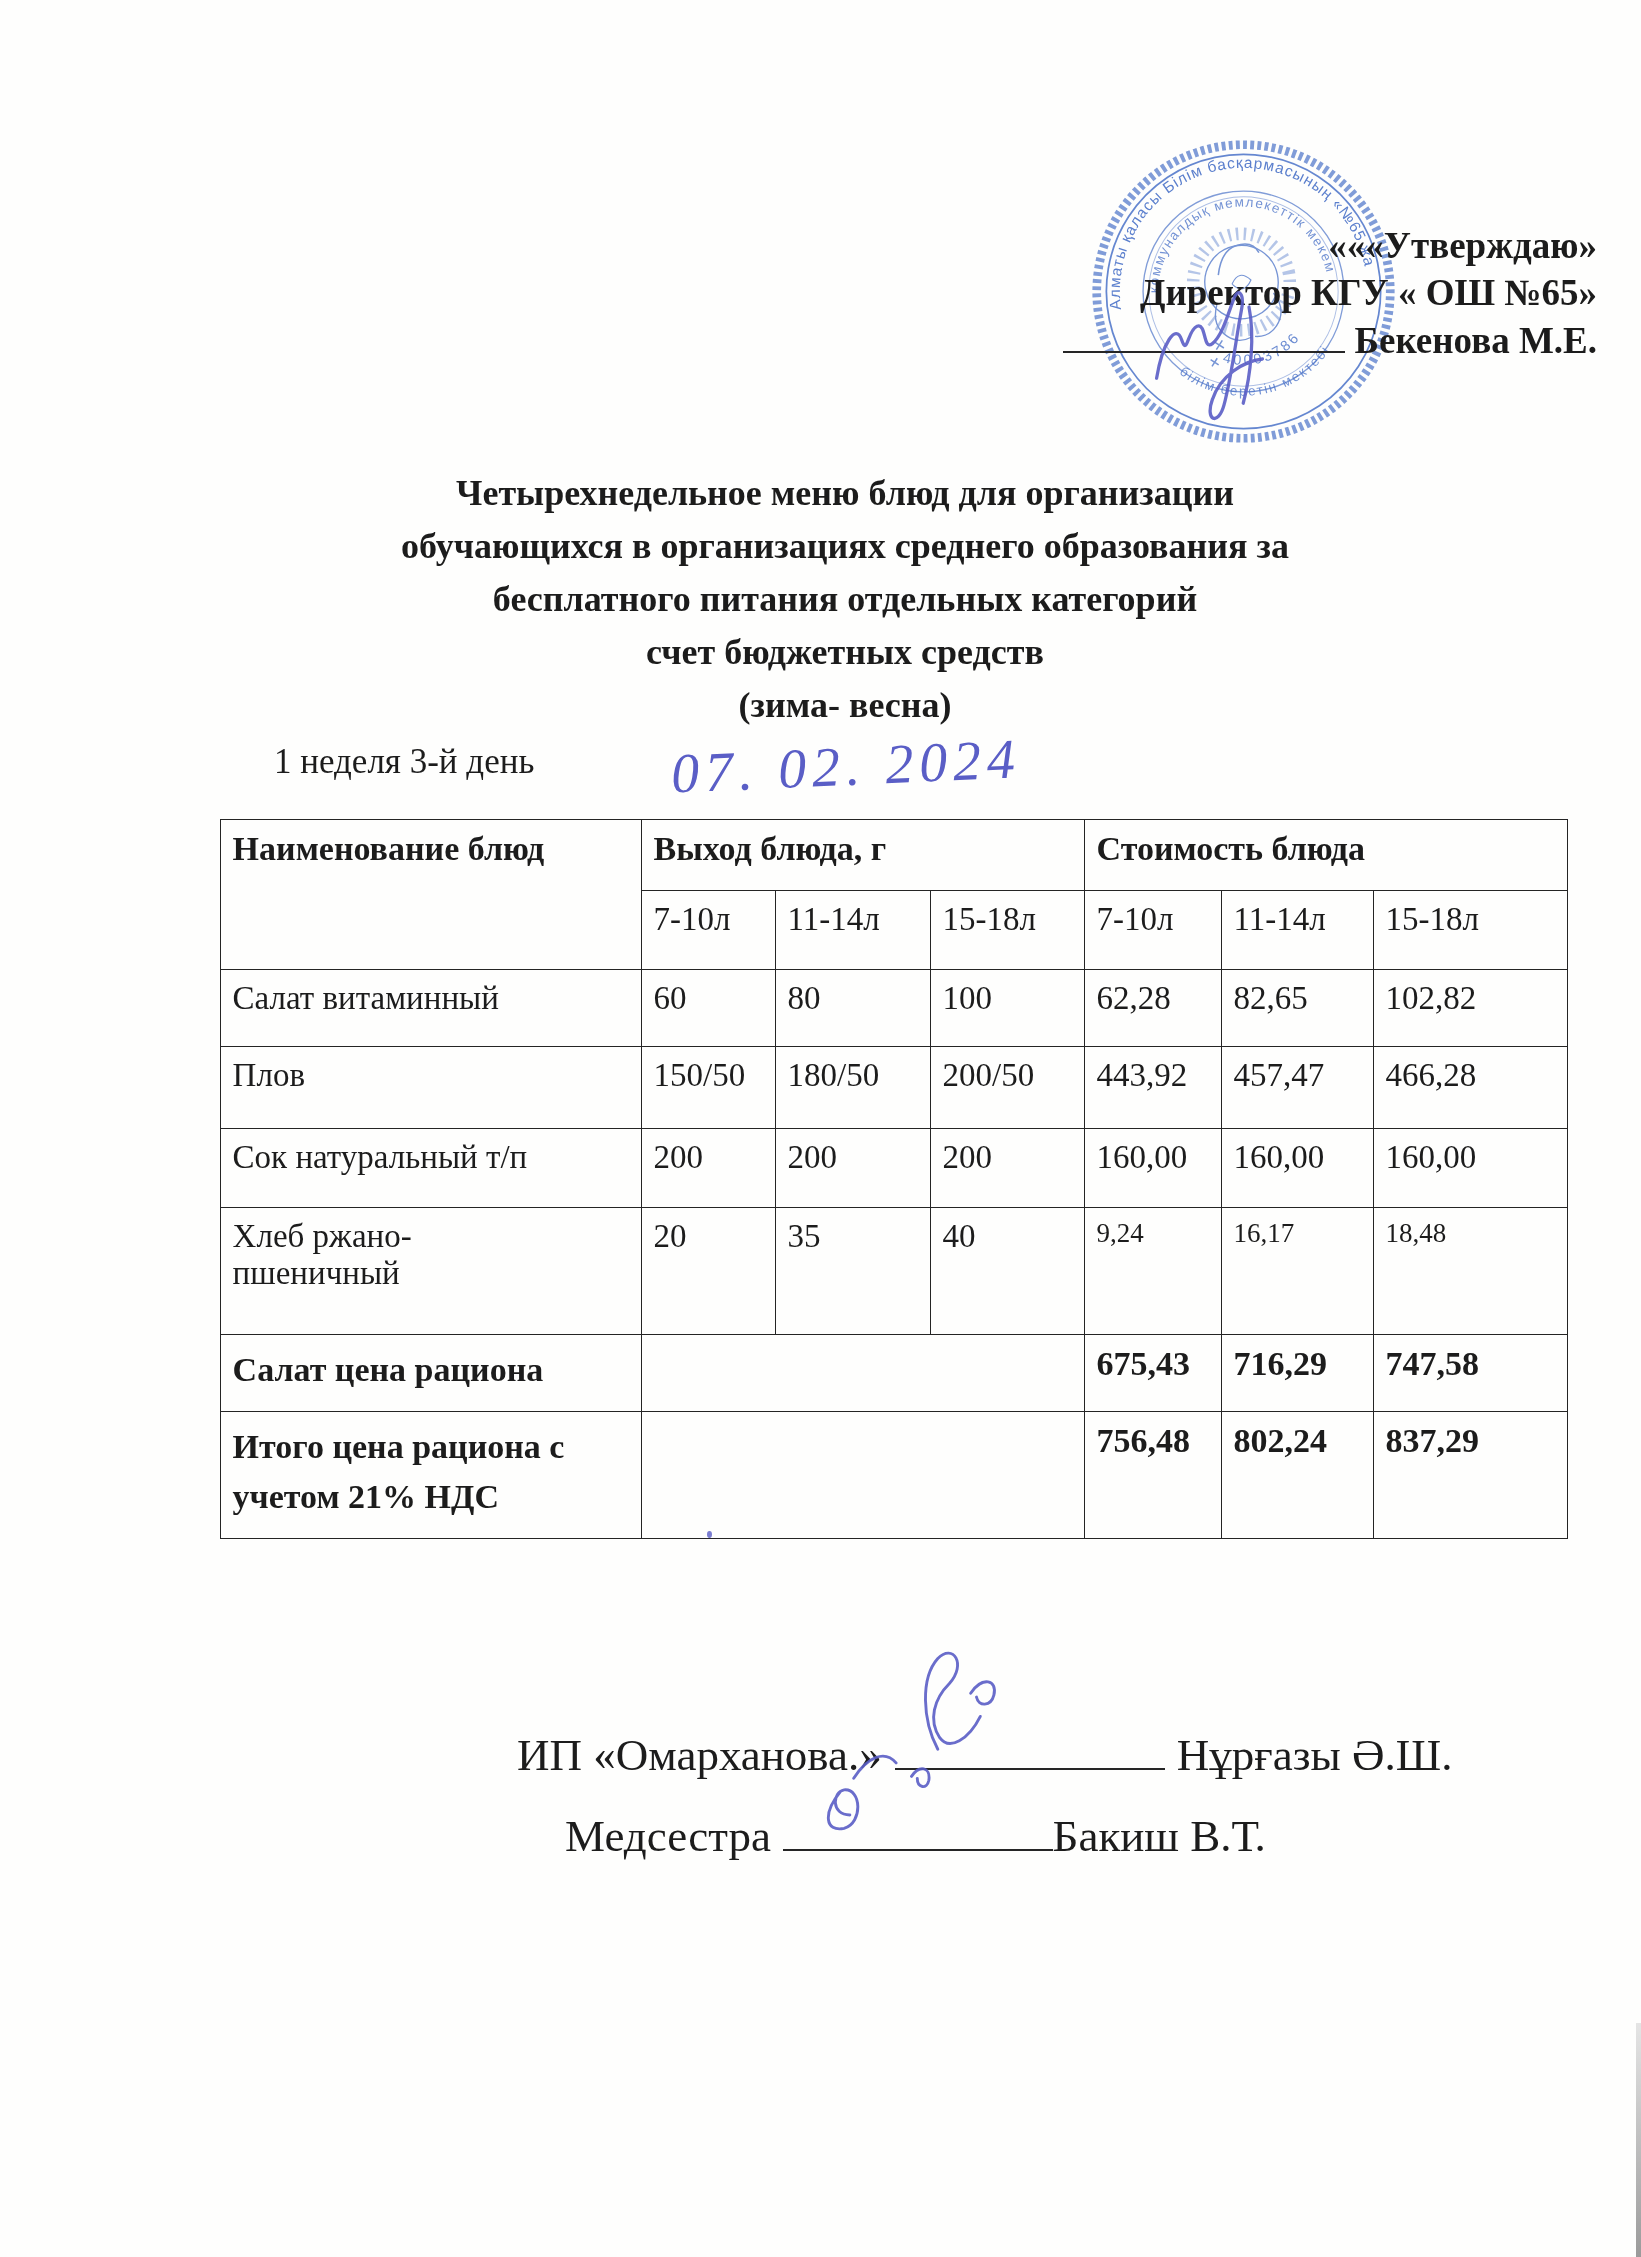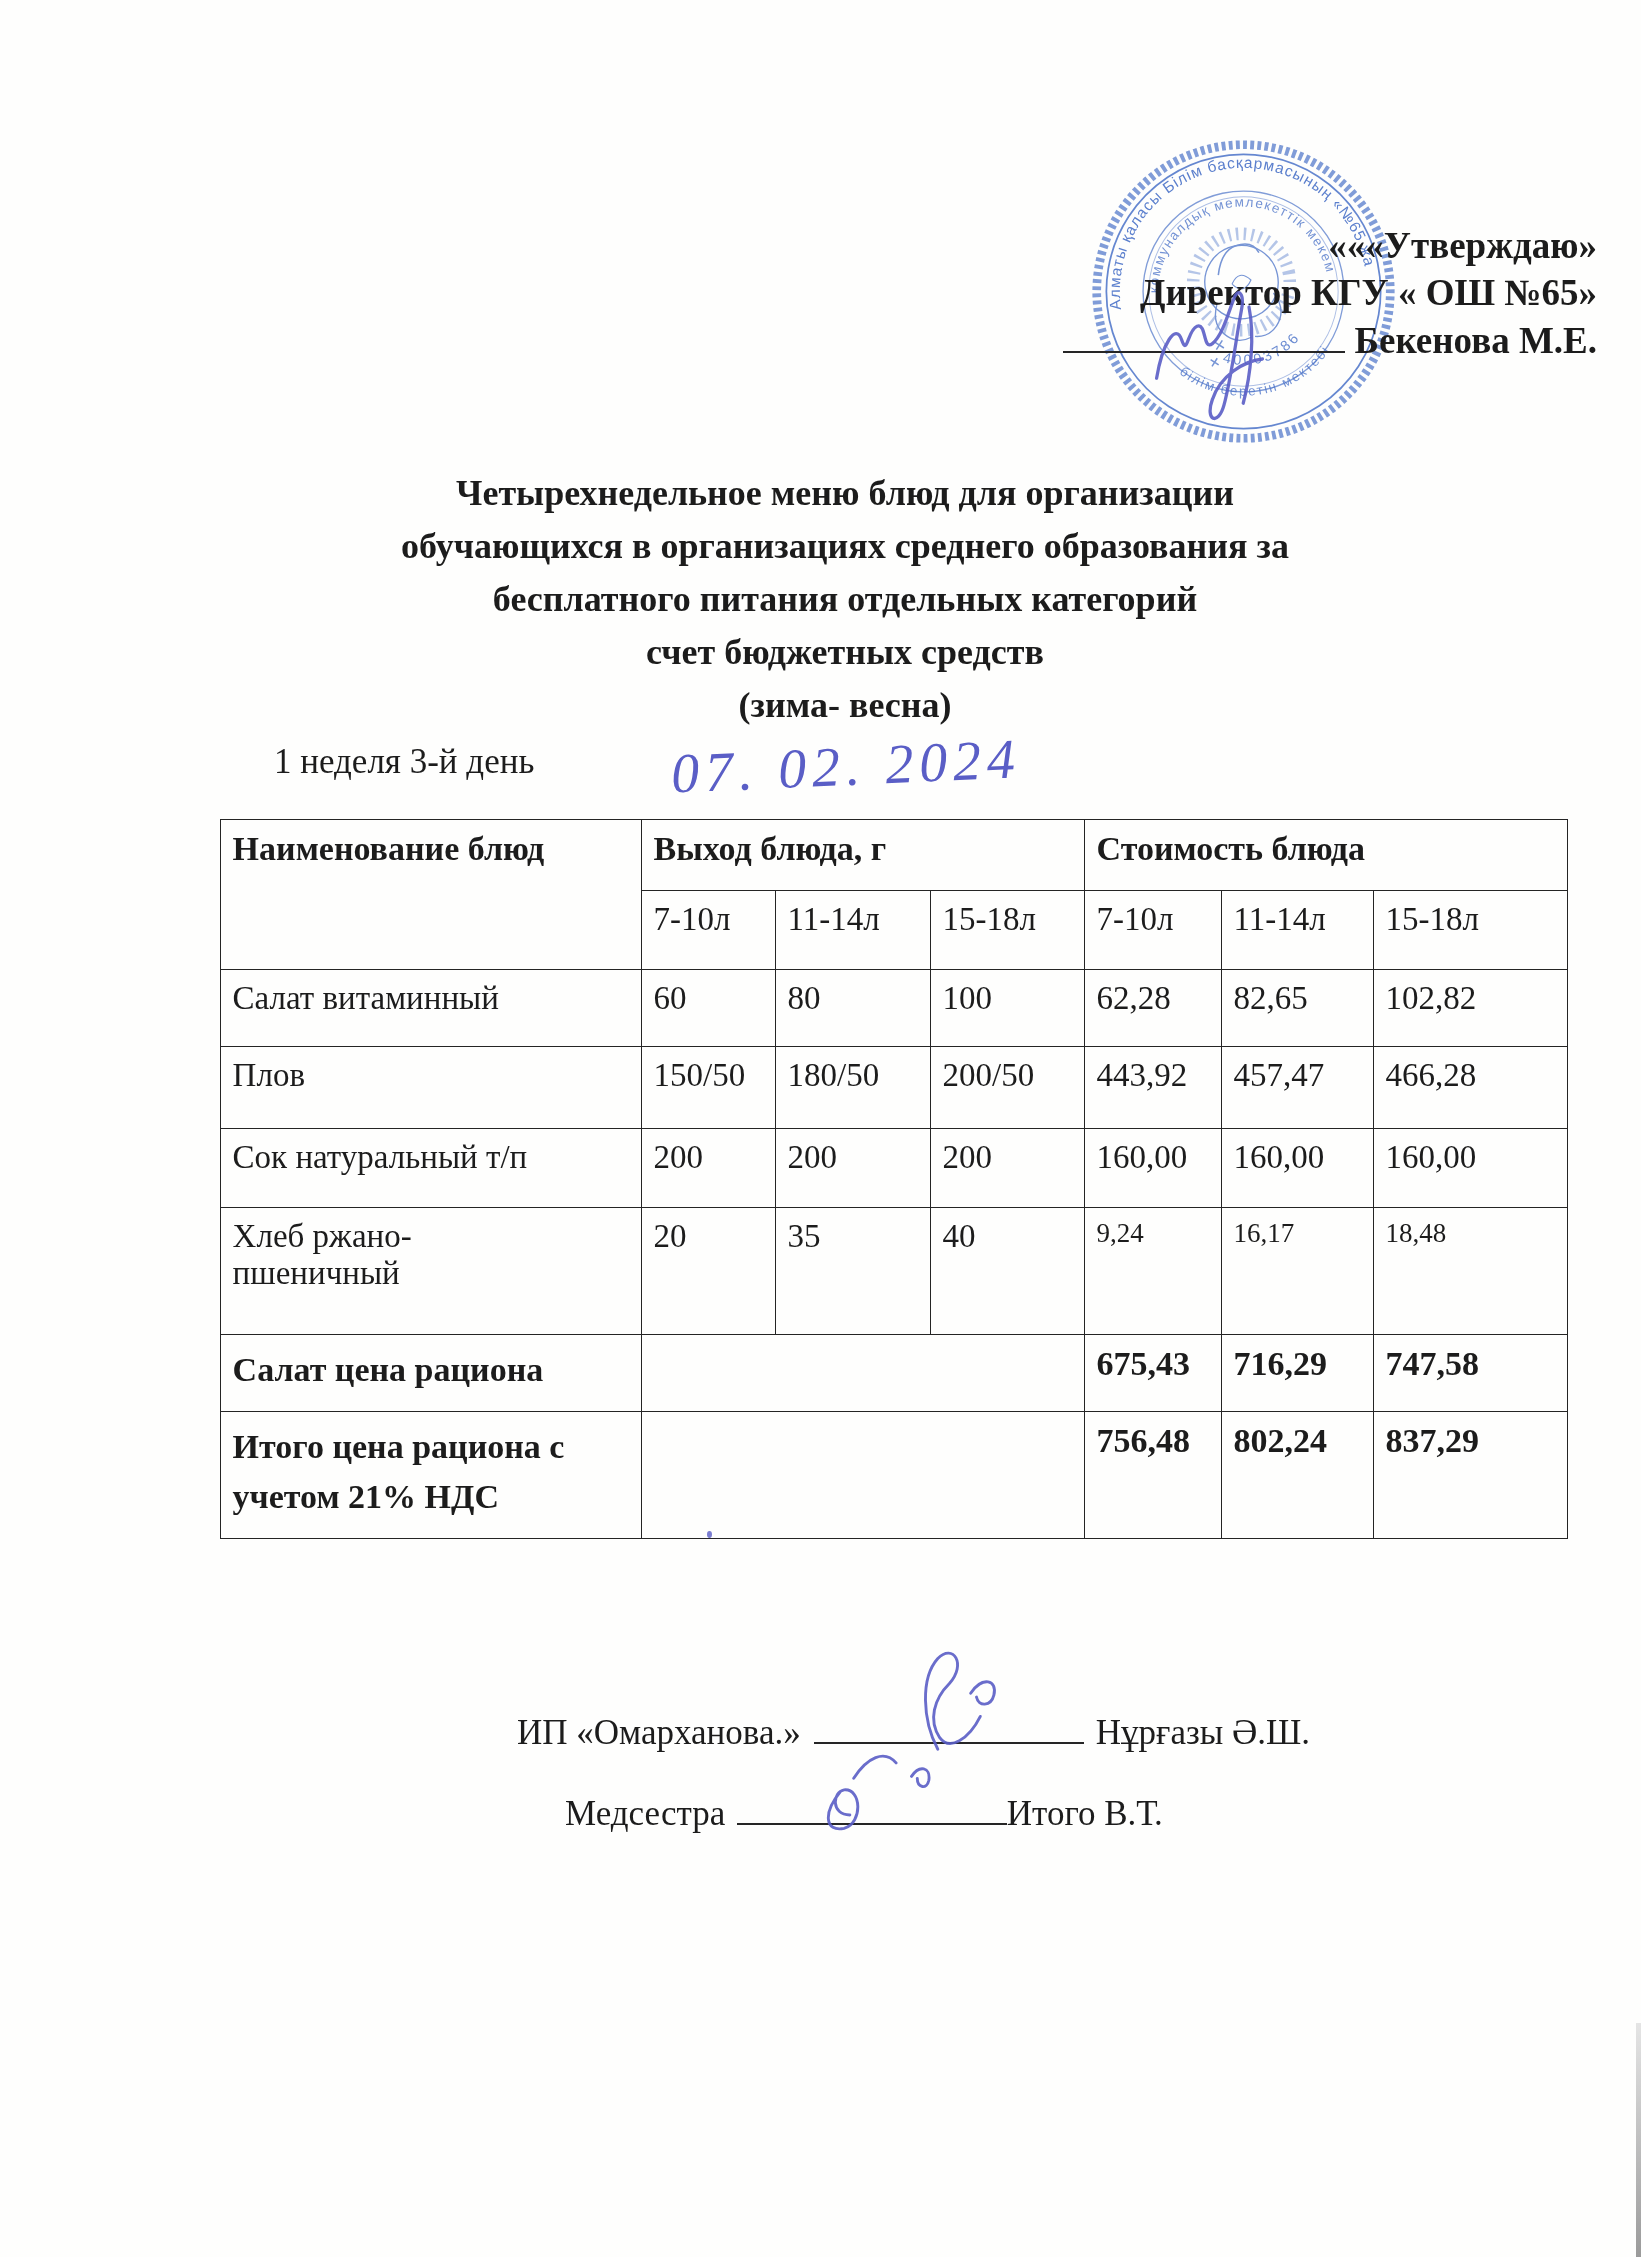--- a/index.html
+++ b/index.html
@@ -48,21 +48,21 @@
   tr.h1 { height:71px;padding-left:20px; } tr.h2 { height:79px; }
   tr.r0 { height:77px; } tr.r1 { height:82px; } tr.r2 { height:79px;padding-left:40px; }
   tr.r3 { height:127px; } tr.t0 { height:77px; } tr.t1 { height:127px; }
   td.name-h { vertical-align:bottom; padding-bottom:19.3px; font-weight:bold; font-size:34px; }
   td.grp { font-weight:bold; font-size:34px; padding-top:7.7px; }
   td.c-name, td.t-name { white-space:pre-line; }
   td.t-name { font-weight:bold; font-size:34px; line-height:50px; }
   td.t-val { font-weight:bold; font-size:34px; }
   td.small { font-size:27px; padding-top:13.5px; }
   
-  .sig-row { position:absolute; font-size:35px; white-space:nowrap; }
+  .sig-row { position:absolute; font-size:45px; white-space:nowrap;margin-top:24px; }
   .sig1 { left:517px; top:1705px; }
   .sig2 { left:565px; top:1786px; }
   .sline {
     display:inline-block; width:270px; height:37px;
     border-bottom:2.9px solid var(--line-color,#262626);
   }
   .sig1 .sline { margin:0 11.6px 0 13.5px; }
   .sig2 .sline { margin:0 0 0 11.6px; }
   .hand-sig { position:absolute; }
   .ink-speck { position:absolute; left:707px; top:1531px; width:4.8px; height:6.8px;
@@ -229,21 +229,21 @@
     <span>ИП «Омарханова.»</span><span class="sline"></span><span>Нұрғазы Ә.Ш.</span>
   </div>
   <svg class="hand-sig" style="left:874px; top:1639px;" width="145" height="121" viewBox="0 0 150 125">
     <g fill="none" style="stroke:var(--ink-blue,#5a5ec6)" stroke-width="3" stroke-linecap="round" stroke-linejoin="round" opacity="0.9">
       <path d="M 66,114 C 50,84 48,40 66,20 C 82,4 96,26 78,46 C 62,62 56,84 68,102 C 78,116 98,104 110,80"></path>
       <path d="M 100,56 C 112,38 128,42 124,58 C 121,70 108,70 106,60"></path>
     </g>
   </svg>
 
   <div class="sig-row sig2">
-    <span>Медсестра</span><span class="sline"></span><span>Итого В.Т.</span>
+    <span>Медсестра</span><span class="sline"></span><span>Бакиш В.Т.</span>
   </div>
   <svg class="hand-sig" style="left:794px; top:1734px;" width="183" height="106" viewBox="0 0 190 110">
     <g fill="none" style="stroke:var(--ink-blue,#5a5ec6)" stroke-width="3" stroke-linecap="round" stroke-linejoin="round" opacity="0.9">
       <path d="M 48,60 C 30,82 32,102 52,98 C 72,92 70,56 52,58 C 40,60 38,84 58,84"></path>
       <path d="M 62,46 C 76,24 94,16 106,30"></path>
       <path d="M 122,44 C 130,32 142,34 140,48 C 138,58 128,56 128,46"></path>
     </g>
   </svg>
 
   <div class="scan-edge"></div>

